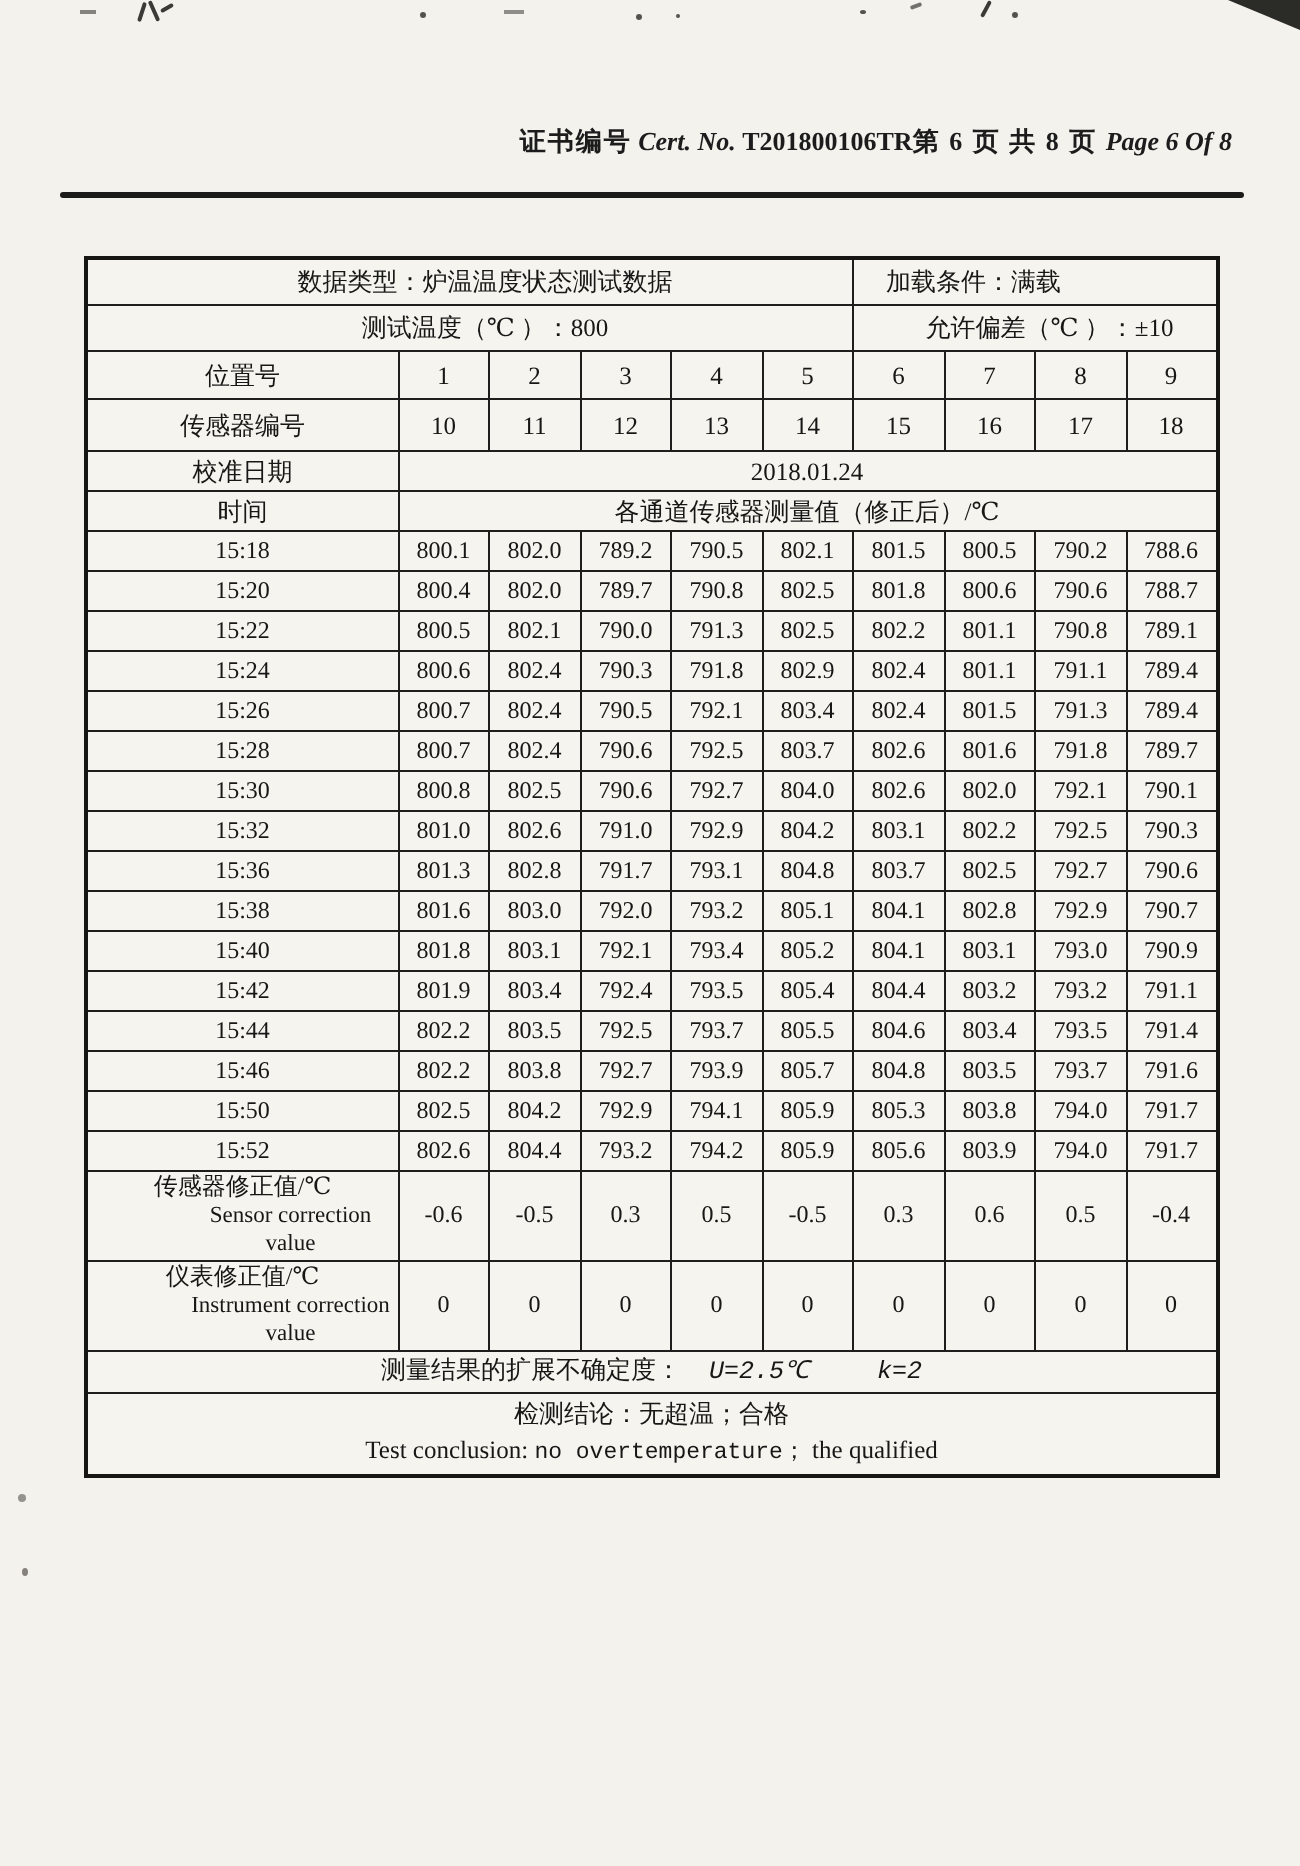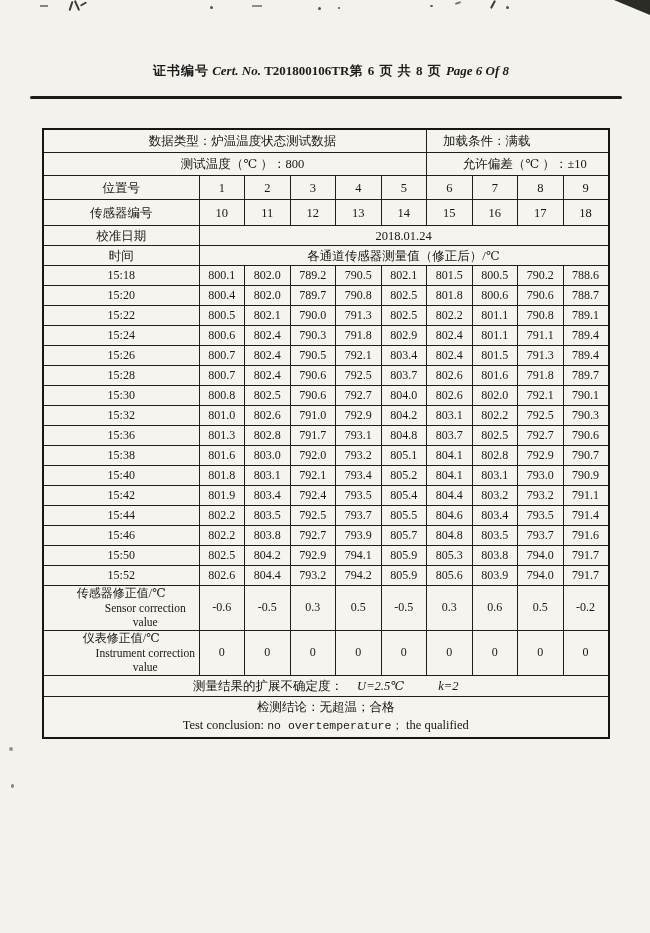--- a/index.html
+++ b/index.html
@@ -13,21 +13,21 @@
   .artifact{position:absolute;background:#3a3a36;}
   .corner-tri{
     position:absolute;top:0;right:0;width:0;height:0;
     border-top:15px solid #2b2b27;border-left:36px solid transparent;
   }
   .scribble{position:absolute;border-radius:1px;}
   .dot{position:absolute;border-radius:50%;background:#55534d;}
   
   .hdr{
     position:absolute;top:62px;left:46px;right:34px;
-    display:flex;justify-content:center;align-items:baseline;
+    display:flex;justify-content:flex-end;align-items:baseline;
     font-size:13px;white-space:nowrap;
   }
   .hdr .zh-b{font-weight:bold;letter-spacing:1px;}
   .hdr .it{font-style:italic;}
   .hdr .b{font-weight:bold;}
   .hdr-right{font-weight:bold;letter-spacing:1px;}
   .hdr-right .it{letter-spacing:0;}
   .rule{
     position:absolute;top:96px;left:30px;width:592px;height:3px;
     background:#1b1b19;border-radius:2px;
@@ -51,21 +51,21 @@
   tr.r-sensor td{height:25px;font-size:12.5px;}
   tr.r-mid td{height:19px;font-size:12.5px;}
   td.cell-left{text-align:left;padding-left:14px;}
   tr.r-corr td{height:40px;white-space:normal;line-height:1.25;}
   .lbl-en{font-size:11.5px;padding-left:48px;}
   tr.r-unc td{height:20px;font-size:12.5px;}
   tr.r-concl td{height:40px;white-space:normal;font-size:12.5px;line-height:1.45;}
   .mono{font-family:"Liberation Mono","DejaVu Sans Mono",monospace;font-size:11.5px;}
   .gap-s{display:inline-block;width:14px;}
   .gap-l{display:inline-block;width:34px;}
-  i{font-style:italic;}
+  i{font-style:italic;font-family:Liberation Mono, monospace;}
 </style>
 </head>
 <body>
 
 <div class="corner-tri"></div>
 <div class="scribble artifact" style="left:70px;top:1px;width:2px;height:10px;transform:rotate(18deg);"></div>
 <div class="scribble artifact" style="left:76px;top:0;width:2px;height:11px;transform:rotate(-24deg);"></div>
 <div class="scribble artifact" style="left:80px;top:3px;width:7px;height:2px;transform:rotate(-30deg);"></div>
 <div class="artifact" style="left:40px;top:5px;width:8px;height:1.5px;opacity:.6;"></div>
 <div class="dot" style="left:210px;top:6px;width:3px;height:3px;"></div>
@@ -348,21 +348,21 @@
         <div class="lbl-en">Sensor correction value</div>
       </td>
     <td>-0.6</td>
         <td>-0.5</td>
         <td>0.3</td>
         <td>0.5</td>
         <td>-0.5</td>
         <td>0.3</td>
         <td>0.6</td>
         <td>0.5</td>
-        <td>-0.2</td>
+        <td>-0.4</td>
       </tr>
     <tr class="r-corr" id="row-instr-corr">
       <td>
         <div>仪表修正值/℃</div>
         <div class="lbl-en">Instrument correction value</div>
       </td>
     <td>0</td>
         <td>0</td>
         <td>0</td>
         <td>0</td>

